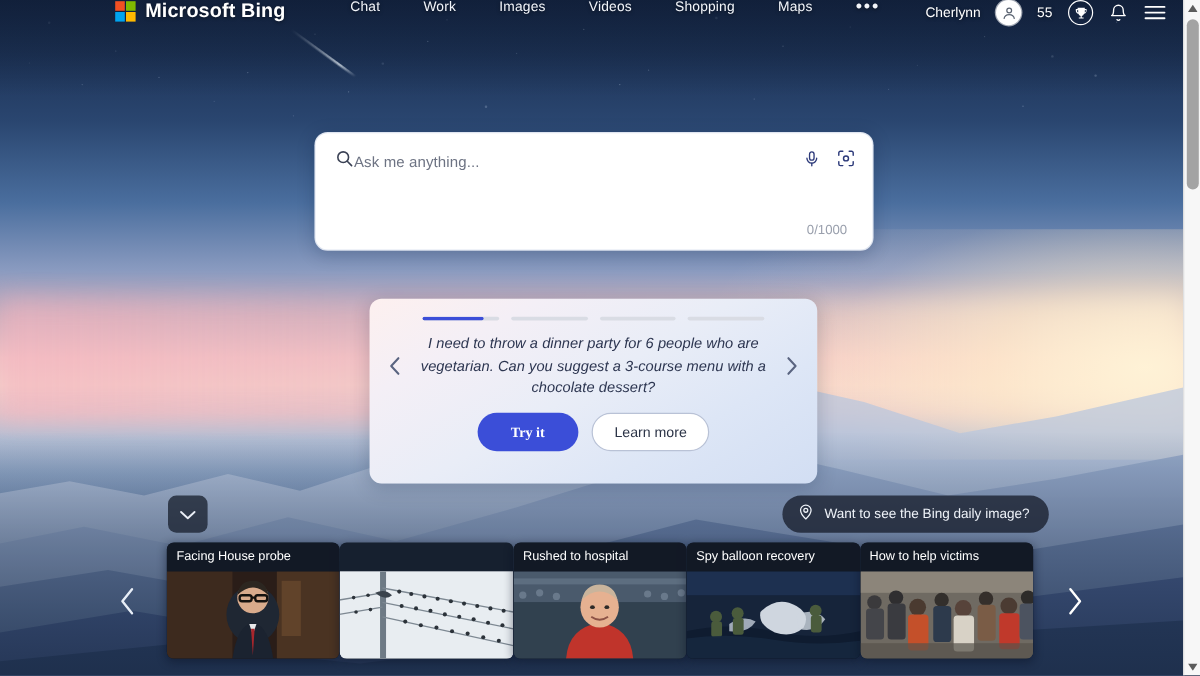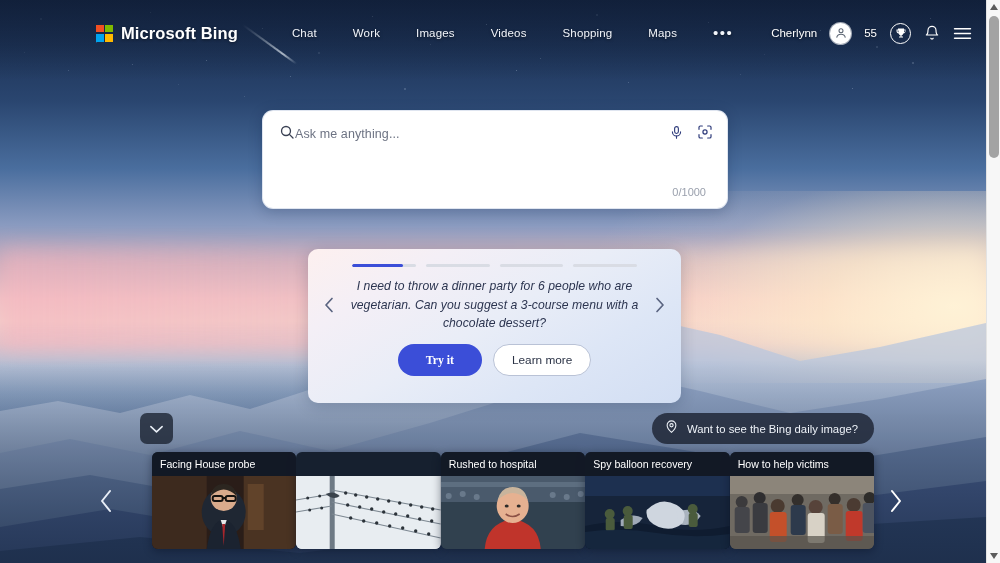--- a/index.html
+++ b/index.html
@@ -61,22 +61,22 @@
     position:absolute; left:0; right:0; bottom:0; height:36%;
     background:linear-gradient(to bottom, rgba(20,36,62,0) 0%, rgba(22,38,64,.35) 45%, rgba(24,40,66,.75) 100%);
   }
   .topshade {
     position:absolute; left:0; right:0; top:0; height:80px;
     background:linear-gradient(to bottom, rgba(10,22,42,.55) 0%, rgba(10,22,42,0) 100%);
   }
 
   
   #header {
-    position:absolute; top:16px; left:0; right:14px; height:34px;
-    display:flex; align-items:center; z-index:20;
+    position:absolute; top:0; left:0; right:14px; height:34px;
+    display:flex; align-items:flex-start; z-index:20;
     padding:0 14px 0 96px;
   }
   .brand { display:flex; align-items:center; gap:8px; cursor:pointer; }
   .ms-logo { width:17px; height:17px; display:grid; grid-template-columns:1fr 1fr; grid-template-rows:1fr 1fr; gap:1.5px; }
   .ms-logo i { display:block; }
   .brand-name {
     color:#fff; font-size:16.5px; font-weight:600; letter-spacing:.1px;
     text-shadow:0 1px 3px rgba(0,0,0,.45);
     font-family:"Liberation Sans", sans-serif;
   }
@@ -149,21 +149,21 @@
     background:rgba(26,33,48,.78); border-radius:7px; z-index:16;
     display:flex; align-items:center; justify-content:center; cursor:pointer;
   }
   #daily-pill {
     position:absolute; right:126px; top:413px; height:31px; z-index:16;
     background:rgba(26,33,48,.80); border-radius:16px;
     display:flex; align-items:center; gap:8px; padding:0 16px 0 12px; cursor:pointer;
   }
   #daily-pill .lbl { color:#eef2f8; font-size:11.3px; white-space:nowrap; }
 
-  #news { position:absolute; left:139px; top:452px; width:722px; height:97px; z-index:16; display:flex; gap:0;margin-left:13px; }
+  #news { position:absolute; left:139px; top:452px; width:722px; height:97px; z-index:16; display:flex; gap:0; }
   .card {
     flex:1; border-radius:6px; overflow:hidden; position:relative; cursor:pointer;
     background:#16202f; box-shadow:0 2px 8px rgba(6,14,30,.45);
   }
   .card .title {
     position:absolute; top:0; left:0; right:0; height:24px;
     background:rgba(18,24,36,.88); color:#fff; font-size:10.6px;
     display:flex; align-items:center; padding:0 8px; z-index:2; white-space:nowrap; overflow:hidden;
   }
   .thumb { position:absolute; inset:24px 0 0 0; overflow:hidden; }

